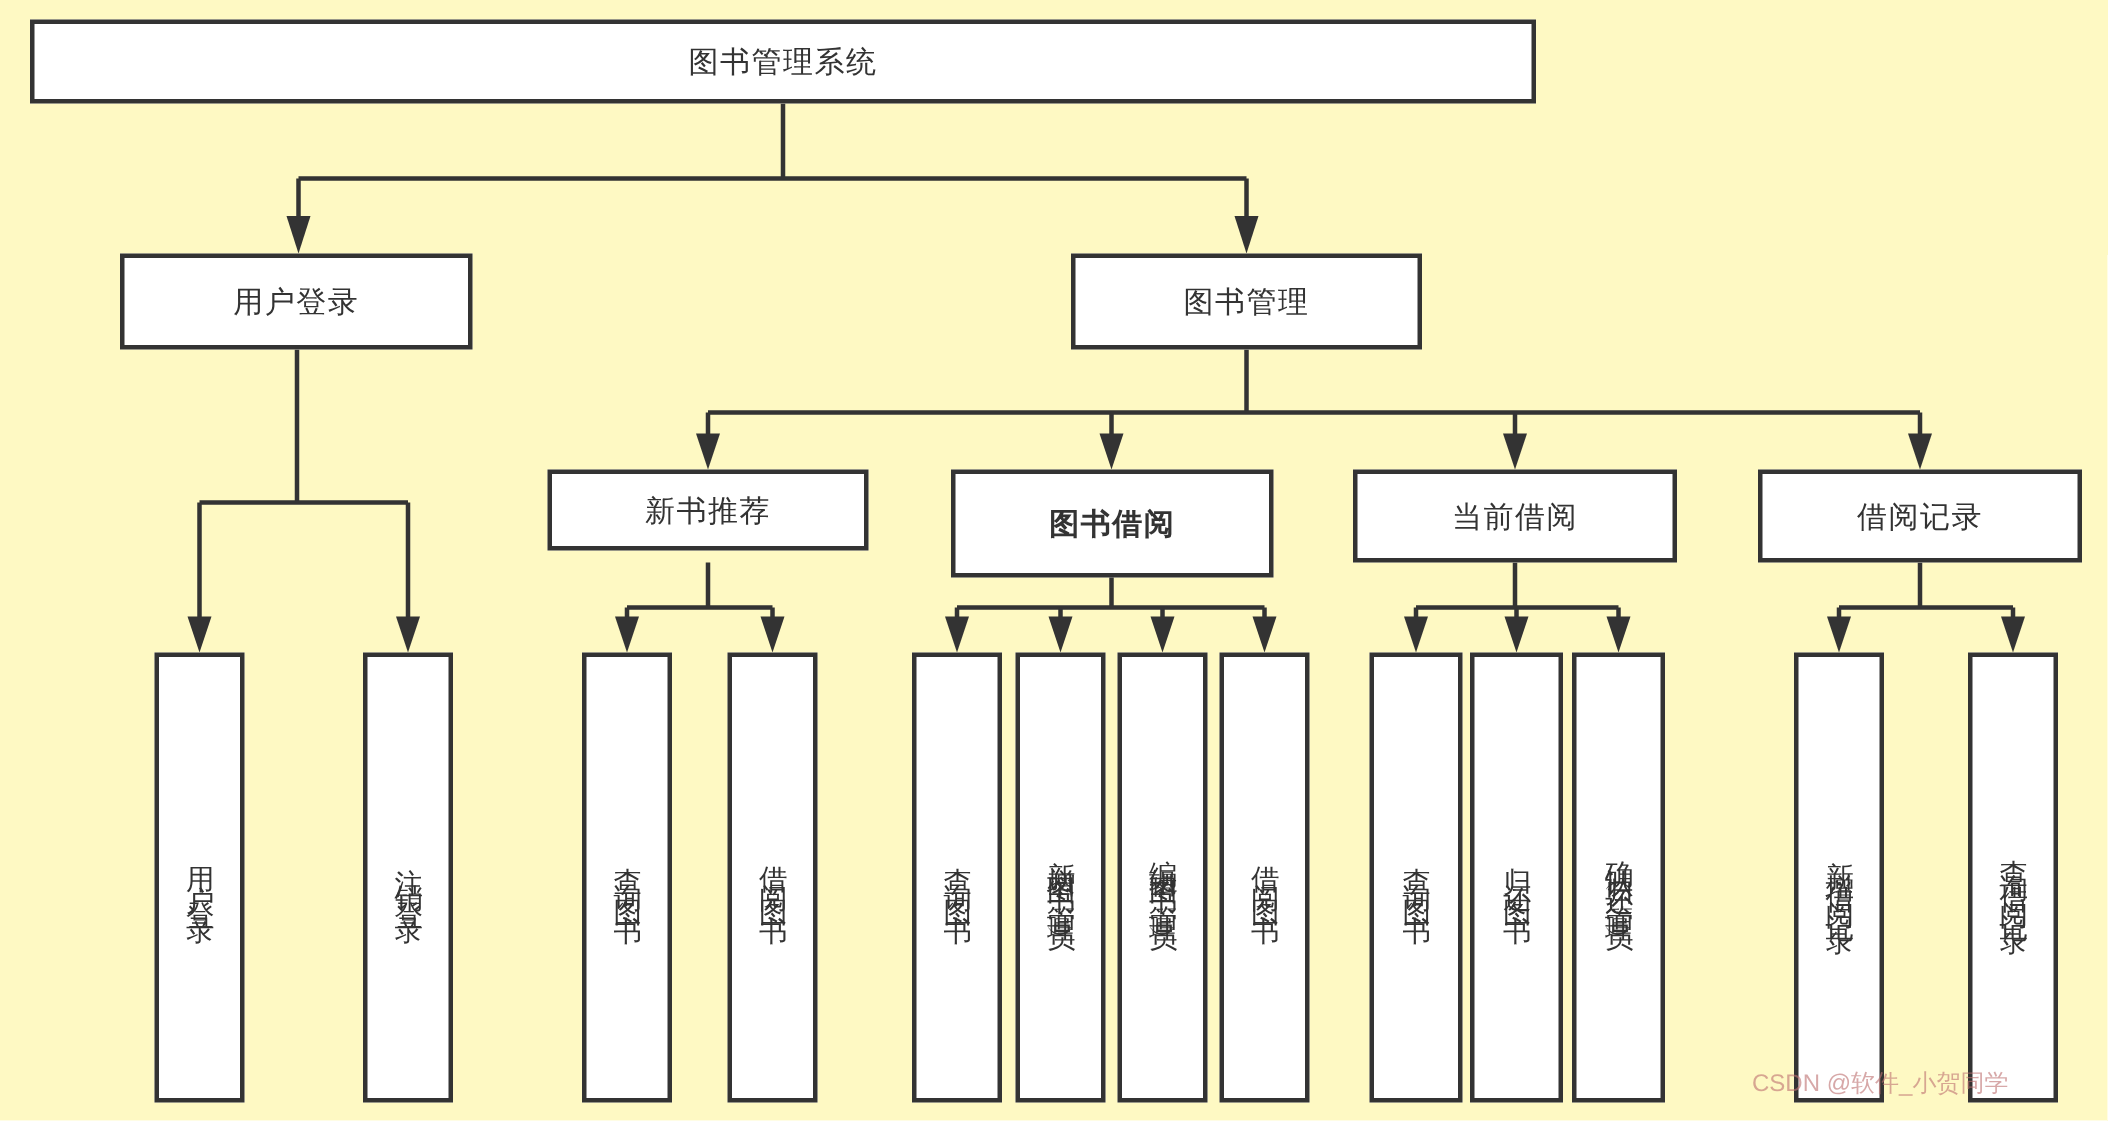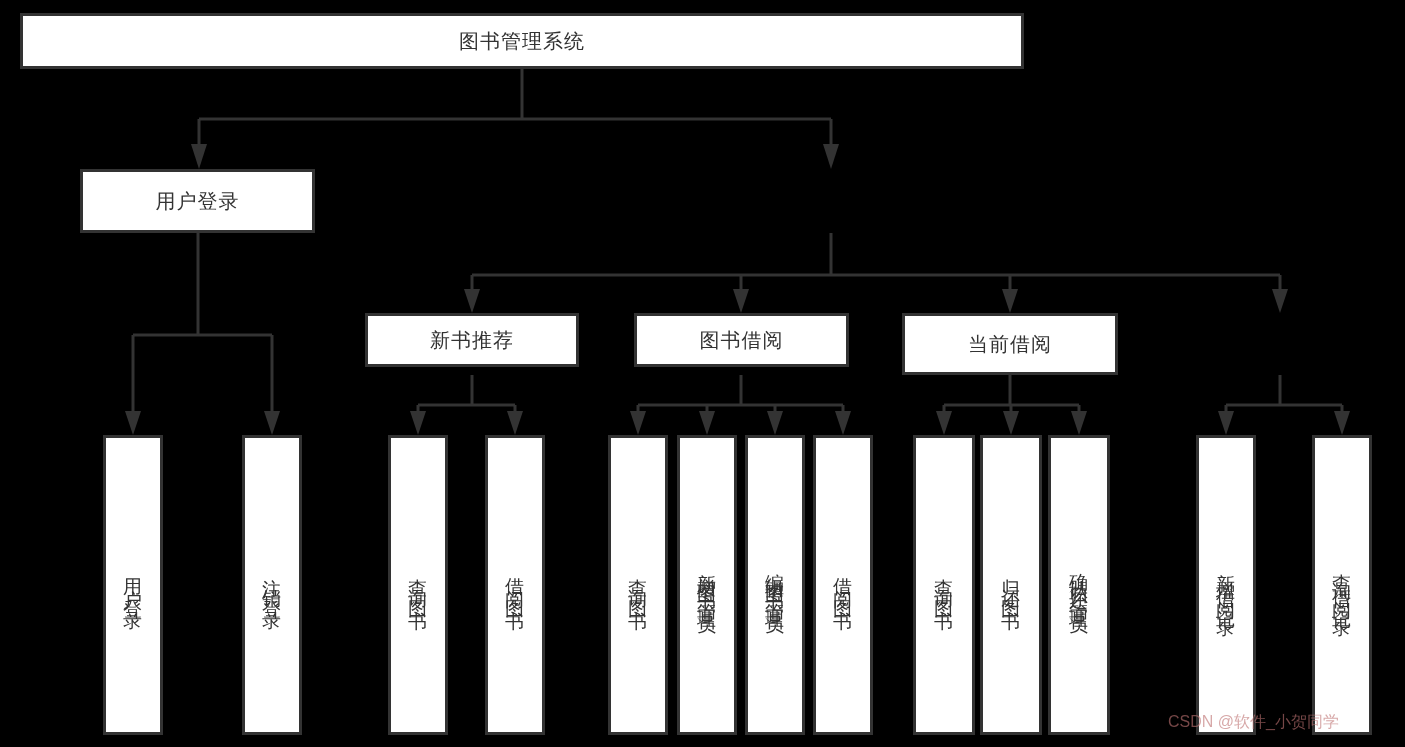--- a/index.html
+++ b/index.html
@@ -1,19 +1,19 @@
 <!DOCTYPE html>
 <html><head>
 <meta charset="utf-8">
 <style>
   html,body{margin:0;padding:0;background:#ffffff;}
   #stage{
     position:relative;
     width:1405px;height:747px;
-    background:#000000;
+    background:#fef9c3;
     font-family:"Liberation Sans", sans-serif;
     overflow:hidden;
   }
   #wires{position:absolute;left:0;top:0;width:1405px;height:747px;}
   .node{
     position:absolute;
     box-sizing:border-box;
     border:3px solid #333333;
     background:#ffffff;
     display:flex;
@@ -93,29 +93,35 @@
     </g>
   </svg>
 
   <div class="node" style="left:20px;top:13px;width:1004px;height:56px;">
     <span class="hlabel">图书管理系统</span>
   </div>
 
   <div class="node" style="left:80px;top:169px;width:235px;height:64px;">
     <span class="hlabel">用户登录</span>
   </div>
+  <div class="node" style="left:714px;top:169px;width:234px;height:64px;">
+    <span class="hlabel">图书管理</span>
+  </div>
 
   <div class="node" style="left:365px;top:313px;width:214px;height:54px;">
     <span class="hlabel">新书推荐</span>
   </div>
-  <div class="node" style="left:634px;top:313px;width:215px;height:54px;">
+  <div class="node" style="left:634px;top:313px;width:215px;height:72px;font-weight:bold;">
     <span class="hlabel">图书借阅</span>
   </div>
   <div class="node" style="left:902px;top:313px;width:216px;height:62px;">
     <span class="hlabel">当前借阅</span>
+  </div>
+  <div class="node" style="left:1172px;top:313px;width:216px;height:62px;">
+    <span class="hlabel">借阅记录</span>
   </div>
 
   <div class="node vbox" style="left:103px;top:435px;width:60px;height:300px;">
     <span class="vtext">用户登录</span>
   </div>
   <div class="node vbox" style="left:242px;top:435px;width:60px;height:300px;">
     <span class="vtext">注销登录</span>
   </div>
 
   <div class="node vbox" style="left:388px;top:435px;width:60px;height:300px;">

